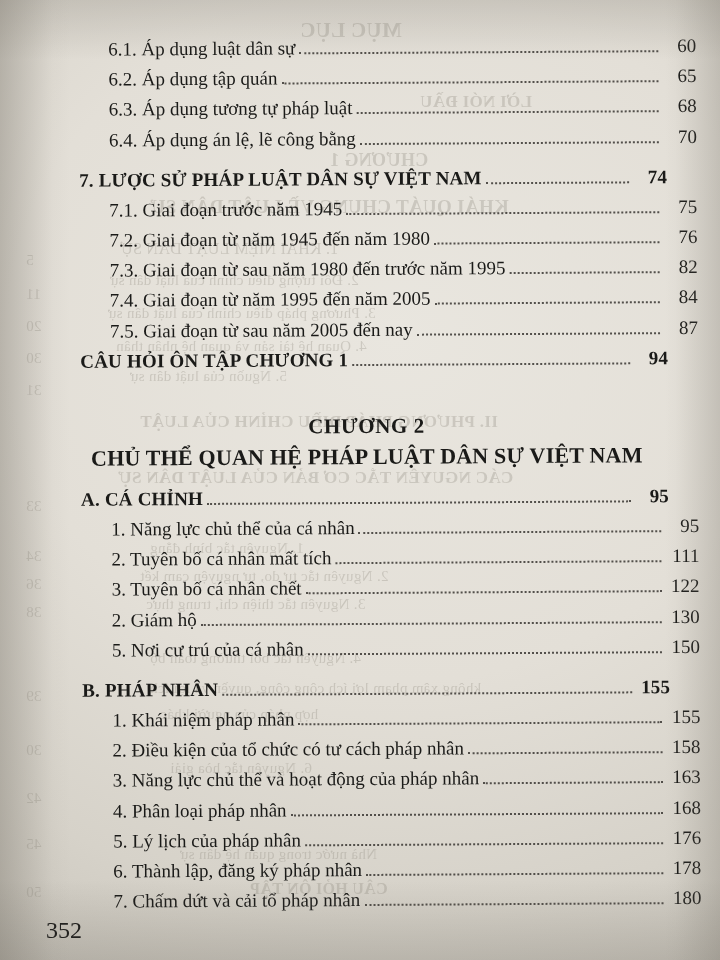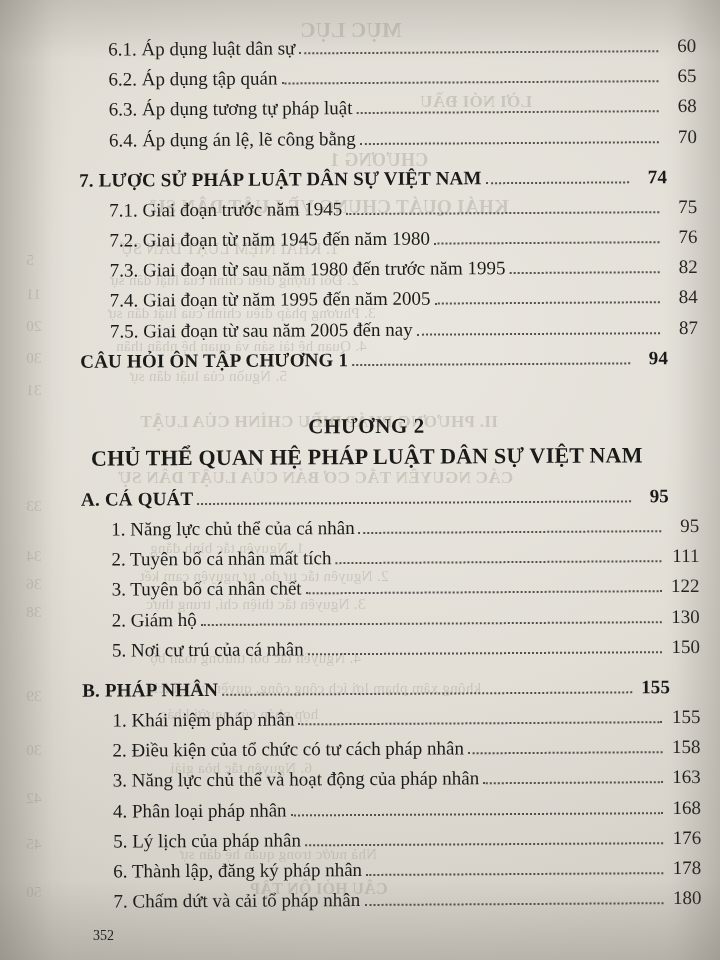--- a/index.html
+++ b/index.html
@@ -121,24 +121,23 @@
     font-weight: bold;
     letter-spacing: 0.2px;
   }
 
   .section-gap { height: 10px; }
 
   .folio {
     position: absolute;
     left: 46px;
     bottom: 16px;
-    font-size: 14px;
+    font-size: 24px;
     color: #232220;
     z-index: 6;
-    margin-left: 47px;
   }
 
   
   .skew {
     transform: rotate(-0.35deg);
     transform-origin: 50% 0;
   }
 </style>
 </head>
 <body>
@@ -253,21 +252,21 @@
       </div>
 
     <div class="chapter-block">
       <div class="chapter-num">CHƯƠNG 2</div>
       <div class="chapter-title">CHỦ THỂ QUAN HỆ PHÁP LUẬT DÂN SỰ VIỆT NAM</div>
     </div>
 
     <div id="toc-after">
         <div>
           <div class="row indent-0 level-head">
-            <span class="label">A. CÁ QUÁT</span>
+            <span class="label">A. CÁ CHỈNH</span>
             <span class="dots"></span>
             <span class="page">95</span>
           </div>
           <div class="row indent-1">
             <span class="label">1. Năng lực chủ thể của cá nhân</span>
             <span class="dots"></span>
             <span class="page">95</span>
           </div>
           <div class="row indent-1">
             <span class="label">2. Tuyên bố cá nhân mất tích</span>

